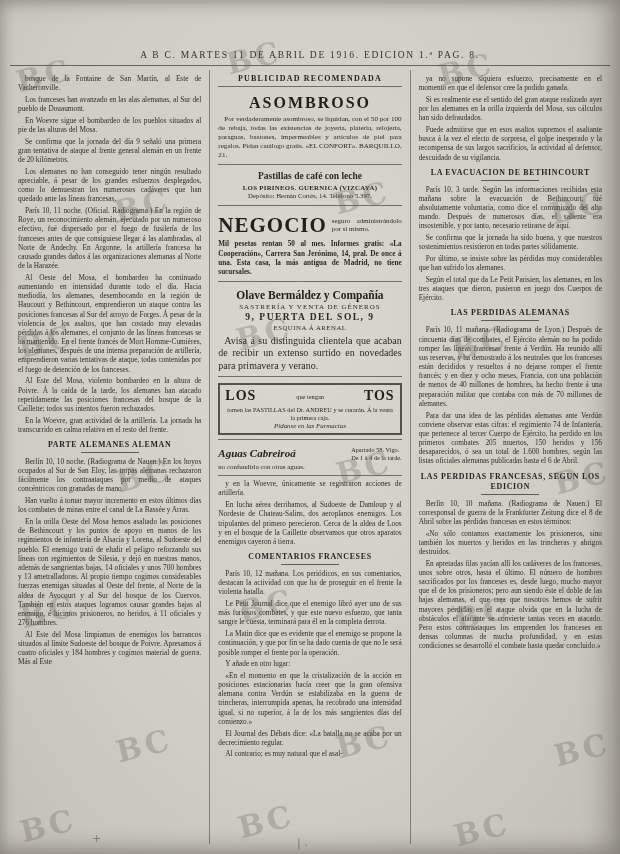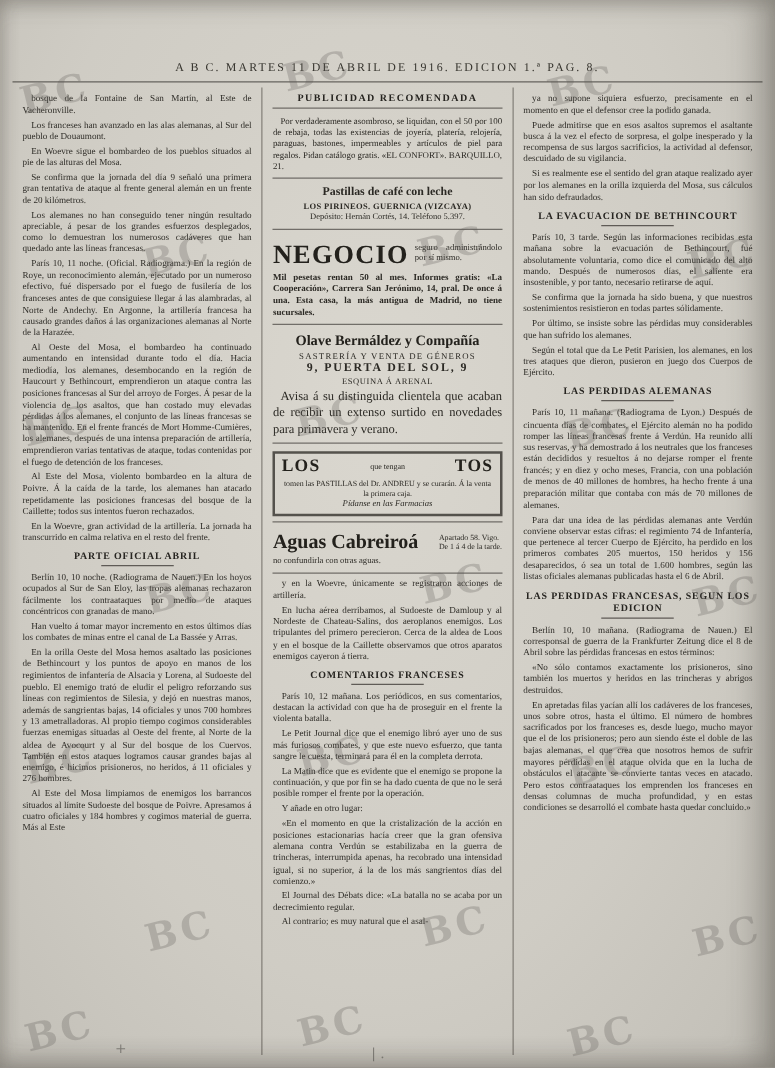--- a/index.html
+++ b/index.html
@@ -51,21 +51,21 @@
   .ad-olave-sub2 { text-align:center; font-weight:bold; font-size:9.5px; letter-spacing:1.5px; }
   .ad-olave-sub3 { text-align:center; font-size:6.8px; letter-spacing:.5px; margin-bottom:2px; }
   .ad-olave-body { font-size:10px; text-align:justify; text-indent:6px; }
   .ad-tos-box { border:2px solid rgba(48,45,40,.78); padding:2px 5px 3px; }
   .ad-tos-row { display:flex; align-items:center; justify-content:space-between; }
   .ad-tos-big { font-weight:bold; font-size:14px; letter-spacing:1px; color:#23211c; }
   .ad-tos-mid { font-size:6.4px; text-align:center; line-height:1.1; }
   .ad-tos-body { font-size:6.3px; text-align:center; margin-top:1px; }
   .ad-tos-foot { font-size:6.9px; font-style:italic; text-align:center; }
   .ad-aguas-row { display:flex; align-items:center; justify-content:space-between; gap:5px; }
-  .ad-aguas-title { font-weight:bold; font-size:16px; white-space:nowrap; color:#23211c; }
+  .ad-aguas-title { font-weight:bold; font-style:italic; font-size:11px; white-space:nowrap; color:#23211c; }
   .ad-aguas-side { font-size:6.3px; line-height:1.2; text-align:left; }
   .ad-aguas-foot { font-size:6.9px; margin-top:1px; }
   .ad-caldo-title { font-weight:bold; font-size:10.5px; color:#23211c; }
   .ad-caldo-body { font-size:7px; text-align:justify; }
   
   .hand-mark { position:absolute; z-index:3; font-size:11px; color:rgba(60,58,54,.5); font-family:"DejaVu Serif",serif; }
 </style>
 </head>
 <body>
 
@@ -81,31 +81,32 @@
     <section class="col" id="col-left">
         <div class="para">bosque de la Fontaine de San Martín, al Este de Vacheronville.</div>
         <div class="para">Los franceses han avanzado en las alas alemanas, al Sur del pueblo de Douaumont.</div>
         <div class="para">En Woevre sigue el bombardeo de los pueblos situados al pie de las alturas del Mosa.</div>
         <div class="para">Se confirma que la jornada del día 9 señaló una primera gran tentativa de ataque al frente general alemán en un frente de 20 kilómetros.</div>
         <div class="para">Los alemanes no han conseguido tener ningún resultado apreciable, á pesar de los grandes esfuerzos desplegados, como lo demuestran los numerosos cadáveres que han quedado ante las líneas francesas.</div>
         <div class="para">París 10, 11 noche. (Oficial. Radiograma.) En la región de Roye, un reconocimiento alemán, ejecutado por un numeroso efectivo, fué dispersado por el fuego de fusilería de los franceses antes de que consiguiese llegar á las alambradas, al Norte de Andechy. En Argonne, la artillería francesa ha causado grandes daños á las organizaciones alemanas al Norte de la Harazée.</div>
         <div class="para">Al Oeste del Mosa, el bombardeo ha continuado aumentando en intensidad durante todo el día. Hacia mediodía, los alemanes, desembocando en la región de Haucourt y Bethincourt, emprendieron un ataque contra las posiciones francesas al Sur del arroyo de Forges. Á pesar de la violencia de los asaltos, que han costado muy elevadas pérdidas á los alemanes, el conjunto de las líneas francesas se ha mantenido. En el frente francés de Mort Homme-Cumières, los alemanes, después de una intensa preparación de artillería, emprendieron varias tentativas de ataque, todas contenidas por el fuego de detención de los franceses.</div>
         <div class="para">Al Este del Mosa, violento bombardeo en la altura de Poivre. Á la caída de la tarde, los alemanes han atacado repetidamente las posiciones francesas del bosque de la Caillette; todos sus intentos fueron rechazados.</div>
         <div class="para">En la Woevre, gran actividad de la artillería. La jornada ha transcurrido en calma relativa en el resto del frente.</div>
-        <div class="heading">PARTE OFICIAL ABRIL</div>
+        <div class="heading">PARTE ALEMANES ALEMAN</div>
         <div class="para">Berlín 10, 10 noche. (Radiograma de Nauen.) En los hoyos ocupados al Sur de San Eloy, las tropas alemanas rechazaron fácilmente los contraataques por medio de ataques concéntricos con granadas de mano.</div>
         <div class="para">Han vuelto á tomar mayor incremento en estos últimos días los combates de minas entre el canal de La Bassée y Arras.</div>
         <div class="para">En la orilla Oeste del Mosa hemos asaltado las posiciones de Bethincourt y los puntos de apoyo en manos de los regimientos de infantería de Alsacia y Lorena, al Sudoeste del pueblo. El enemigo trató de eludir el peligro reforzando sus líneas con regimientos de Silesia, y dejó en nuestras manos, además de sangrientas bajas, 14 oficiales y unos 700 hombres y 13 ametralladoras. Al propio tiempo cogimos considerables fuerzas enemigas situadas al Oeste del frente, al Norte de la aldea de Avocourt y al Sur del bosque de los Cuervos. También en estos ataques logramos causar grandes bajas al enemigo, é hicimos prisioneros, no heridos, á 11 oficiales y 276 hombres.</div>
         <div class="para">Al Este del Mosa limpiamos de enemigos los barrancos situados al límite Sudoeste del bosque de Poivre. Apresamos á cuatro oficiales y 184 hombres y cogimos material de guerra. Más al Este</div>
       </section>
 
     <section class="col col-mid">
       <div class="pub-header">PUBLICIDAD RECOMENDADA</div>
 
       <div class="ad">
+        <div class="ad-title-xl">ASOMBROSO</div>
         <p class="ad-body">Por verdaderamente asombroso, se liquidan, con el 50 por 100 de rebaja, todas las existencias de joyería, platería, relojería, paraguas, bastones, impermeables y artículos de piel para regalos. Pidan catálogo gratis. «EL CONFORT». BARQUILLO, 21.</p>
       </div>
 
       <div class="ad">
         <div class="ad-past-title">Pastillas de café con leche</div>
         <div class="ad-past-line1">LOS PIRINEOS. GUERNICA (VIZCAYA)</div>
         <div class="ad-past-line2">Depósito: Hernán Cortés, 14. Teléfono 5.397.</div>
       </div>
 
       <div class="ad">
@@ -157,22 +158,22 @@
           <div class="para">La Matin dice que es evidente que el enemigo se propone la continuación, y que por fin se ha dado cuenta de que no le será posible romper el frente por la operación.</div>
           <div class="para">Y añade en otro lugar:</div>
           <div class="para">«En el momento en que la cristalización de la acción en posiciones estacionarias hacía creer que la gran ofensiva alemana contra Verdún se estabilizaba en la guerra de trincheras, interrumpida apenas, ha recobrado una intensidad igual, si no superior, á la de los más sangrientos días del comienzo.»</div>
           <div class="para">El Journal des Débats dice: «La batalla no se acaba por un decrecimiento regular.</div>
           <div class="para">Al contrario; es muy natural que el asal-</div>
         </div>
     </section>
 
     <section class="col" id="col-right">
         <div class="para">ya no supone siquiera esfuerzo, precisamente en el momento en que el defensor cree la podido ganada.</div>
+        <div class="para">Si es realmente ese el sentido del gran ataque realizado ayer por los alemanes en la orilla izquierda del Mosa, sus cálculos han sido defraudados.</div>
         <div class="para">Puede admitirse que en esos asaltos supremos el asaltante busca á la vez el efecto de sorpresa, el golpe inesperado y la recompensa de sus largos sacrificios, la actividad al defensor, descuidado de su vigilancia.</div>
-        <div class="para">Si es realmente ese el sentido del gran ataque realizado ayer por los alemanes en la orilla izquierda del Mosa, sus cálculos han sido defraudados.</div>
         <div class="heading">LA EVACUACION DE BETHINCOURT</div>
         <div class="para">París 10, 3 tarde. Según las informaciones recibidas esta mañana sobre la evacuación de Bethincourt, fué absolutamente voluntaria, como dice el comunicado del alto mando. Después de numerosos días, el saliente era insostenible, y por tanto, necesario retirarse de aquí.</div>
         <div class="para">Se confirma que la jornada ha sido buena, y que nuestros sostenimientos resistieron en todas partes sólidamente.</div>
         <div class="para">Por último, se insiste sobre las pérdidas muy considerables que han sufrido los alemanes.</div>
         <div class="para">Según el total que da Le Petit Parisien, los alemanes, en los tres ataques que dieron, pusieron en juego dos Cuerpos de Ejército.</div>
         <div class="heading">LAS PERDIDAS ALEMANAS</div>
         <div class="para">París 10, 11 mañana. (Radiograma de Lyon.) Después de cincuenta días de combates, el Ejército alemán no ha podido romper las líneas francesas frente á Verdún. Ha reunido allí sus reservas, y ha demostrado á los neutrales que los franceses están decididos y resueltos á no dejarse romper el frente francés; y en diez y ocho meses, Francia, con una población de menos de 40 millones de hombres, ha hecho frente á una preparación militar que contaba con más de 70 millones de alemanes.</div>
         <div class="para">Para dar una idea de las pérdidas alemanas ante Verdún conviene observar estas cifras: el regimiento 74 de Infantería, que pertenece al tercer Cuerpo de Ejército, ha perdido en los primeros combates 205 muertos, 150 heridos y 156 desaparecidos, ó sea un total de 1.600 hombres, según las listas oficiales alemanas publicadas hasta el 6 de Abril.</div>
         <div class="heading">LAS PERDIDAS FRANCESAS, SEGUN LOS EDICION</div>
         <div class="para">Berlín 10, 10 mañana. (Radiograma de Nauen.) El corresponsal de guerra de la Frankfurter Zeitung dice el 8 de Abril sobre las pérdidas francesas en estos términos:</div>

